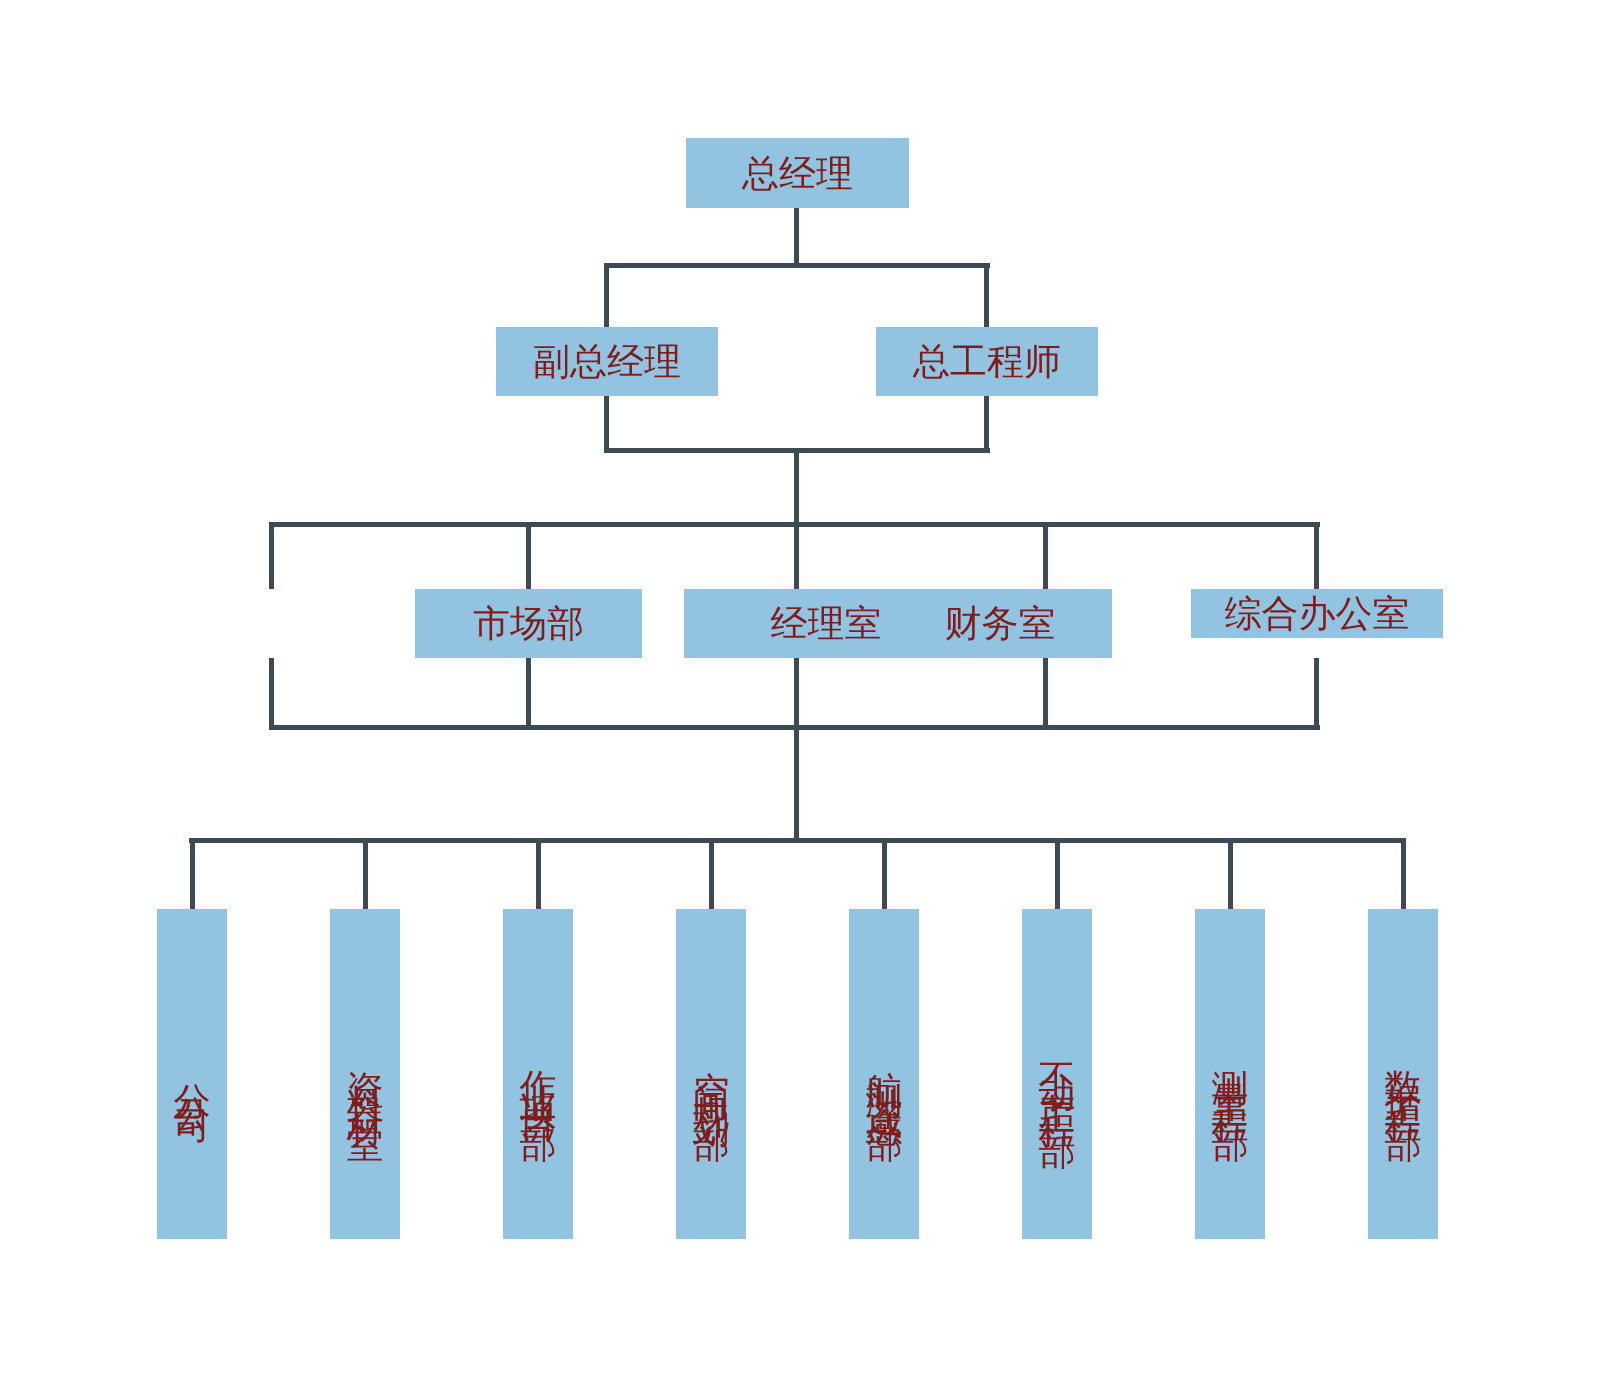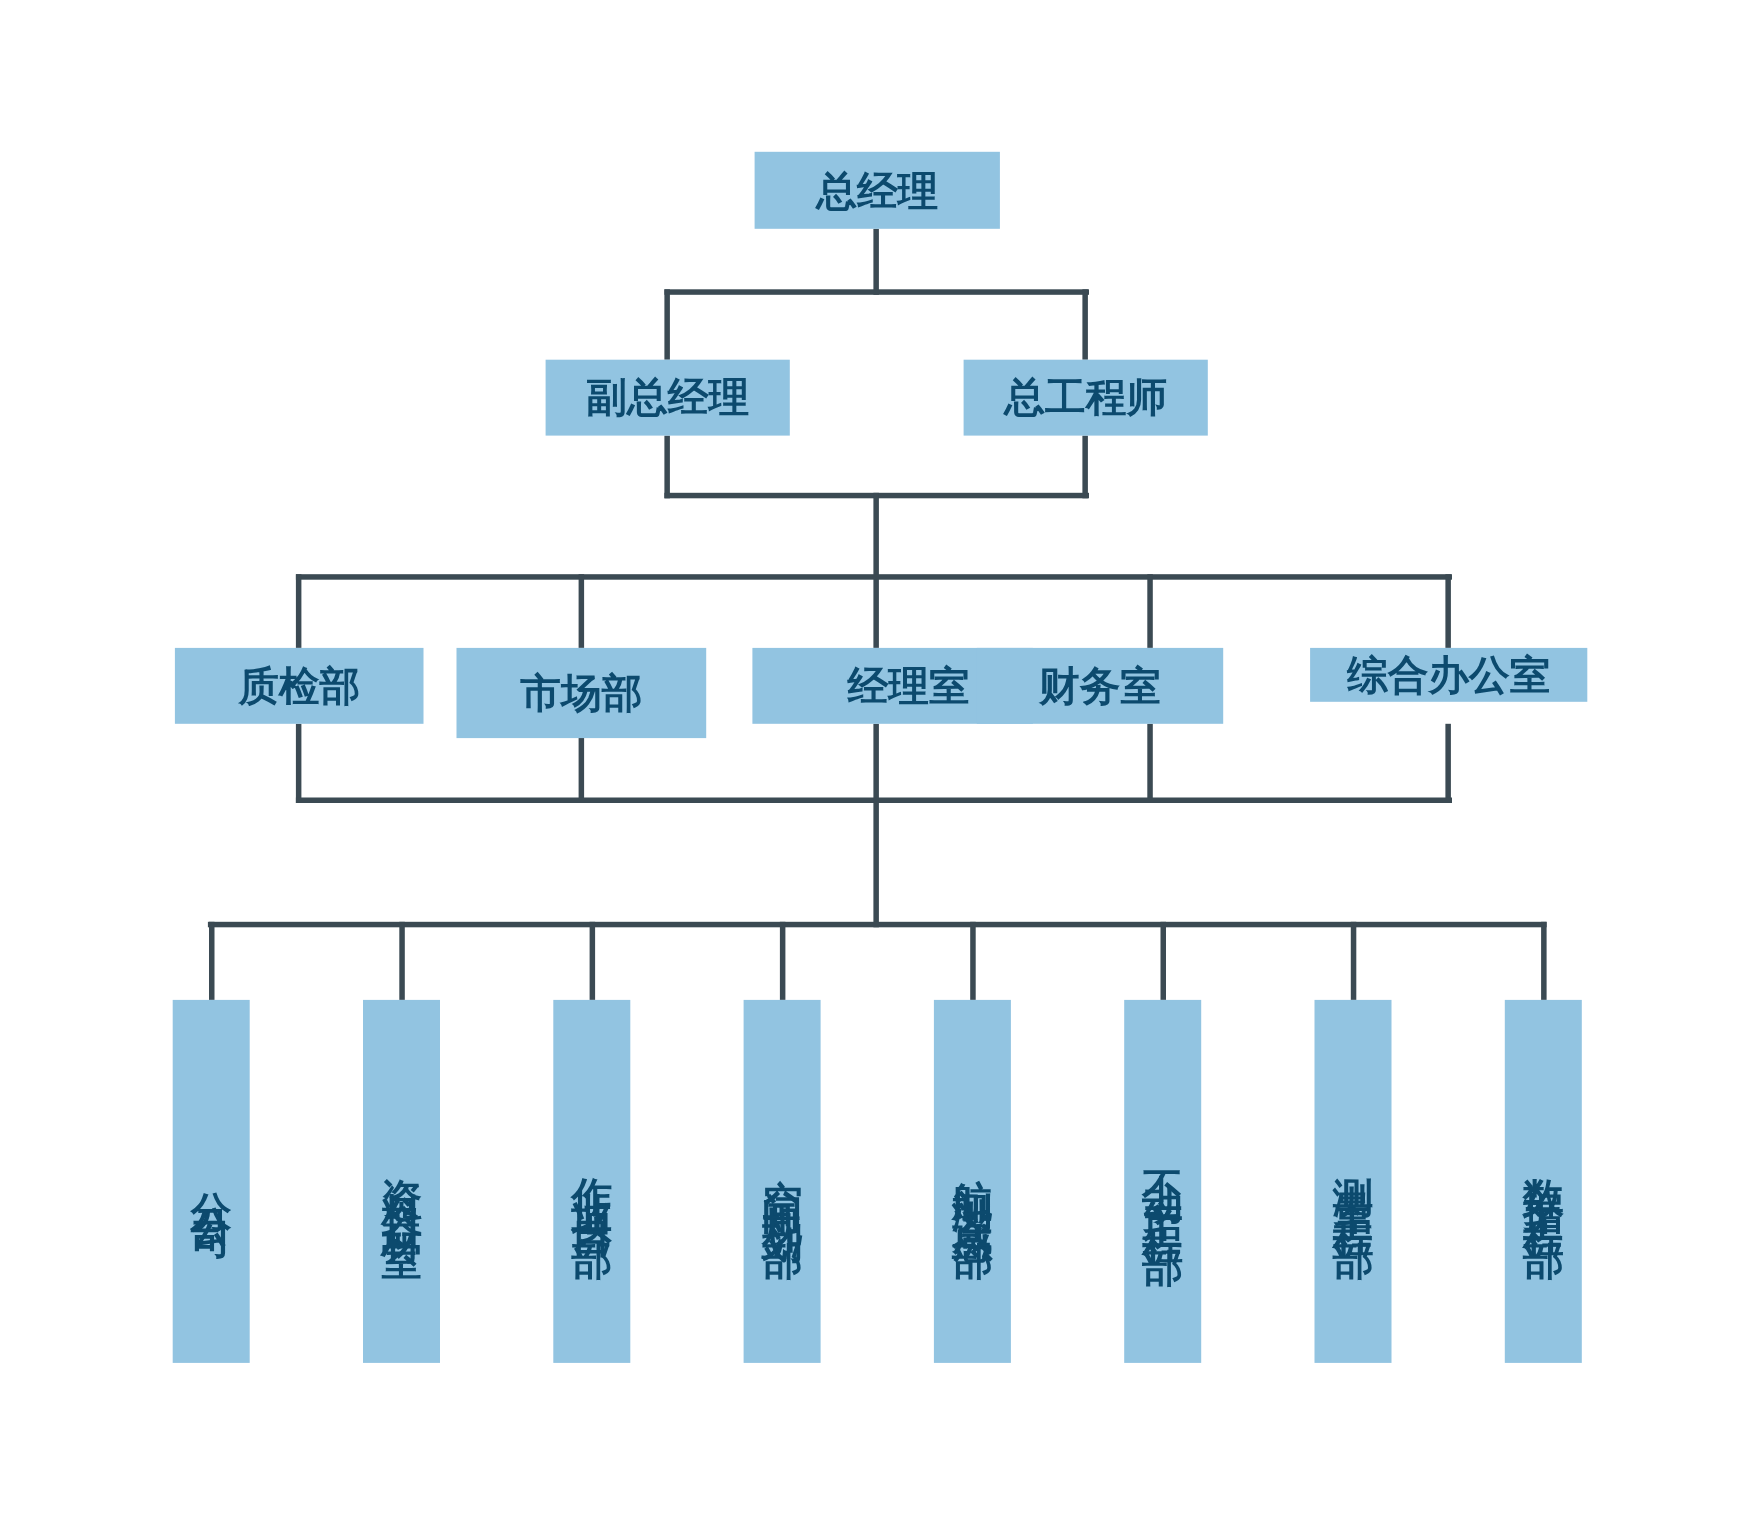--- a/index.html
+++ b/index.html
@@ -15,25 +15,25 @@
     overflow: hidden;
     font-family: "DejaVu Sans", sans-serif;
   }
   .ln {
     position: absolute;
     background: #3b4a53;
   }
   .node {
     position: absolute;
     background: #92c4e1;
-    color: #0c4a6e;
+    color: #7f1d1d;
     display: flex;
     align-items: center;
     justify-content: center;
-    font-weight: 700;
+    font-weight: 400;
     font-size: 37px;
     line-height: 1;
     white-space: nowrap;
   }
   .node .vtext {
     writing-mode: vertical-rl;
     text-orientation: upright;
     letter-spacing: 0.36em;
     white-space: nowrap;
   }
@@ -77,22 +77,21 @@
   <div class="ln" style="left:882px; top:838px; width:5px; height:71px;"></div>
   <div class="ln" style="left:1055px; top:838px; width:5px; height:71px;"></div>
   <div class="ln" style="left:1228px; top:838px; width:5px; height:71px;"></div>
   <div class="ln" style="left:1401px; top:838px; width:5px; height:71px;"></div>
 
   <div class="node" style="left:686px; top:138px; width:223px; height:70px;">总经理</div>
 
   <div class="node" style="left:876px; top:327px; width:222px; height:69px;">总工程师</div>
   <div class="node" style="left:496px; top:327px; width:222px; height:69px;">副总经理</div>
 
-  <div class="node" style="left:159px; top:589px; width:226px; height:69px;">质检部</div>
-  <div class="node" style="left:415px; top:589px; width:227px; height:82px;">市场部</div>
+  <div class="node" style="left:415px; top:589px; width:227px; height:69px;">市场部</div>
   <div class="node" style="left:684px; top:589px; width:226px; height:69px;padding-left:29px;">经理室</div>
   <div class="node" style="left:888px; top:589px; width:224px; height:69px;">财务室</div>
   <div class="node" style="left:1191px; top:589px; width:252px; height:49px;">综合办公室</div>
 
   <div class="node" style="left:157px; top:909px; width:70px; height:330px;">
     <span class="vtext">分公司</span>
   </div>
   <div class="node" style="left:330px; top:909px; width:70px; height:330px;">
     <span class="vtext">资料器材室</span>
   </div>

